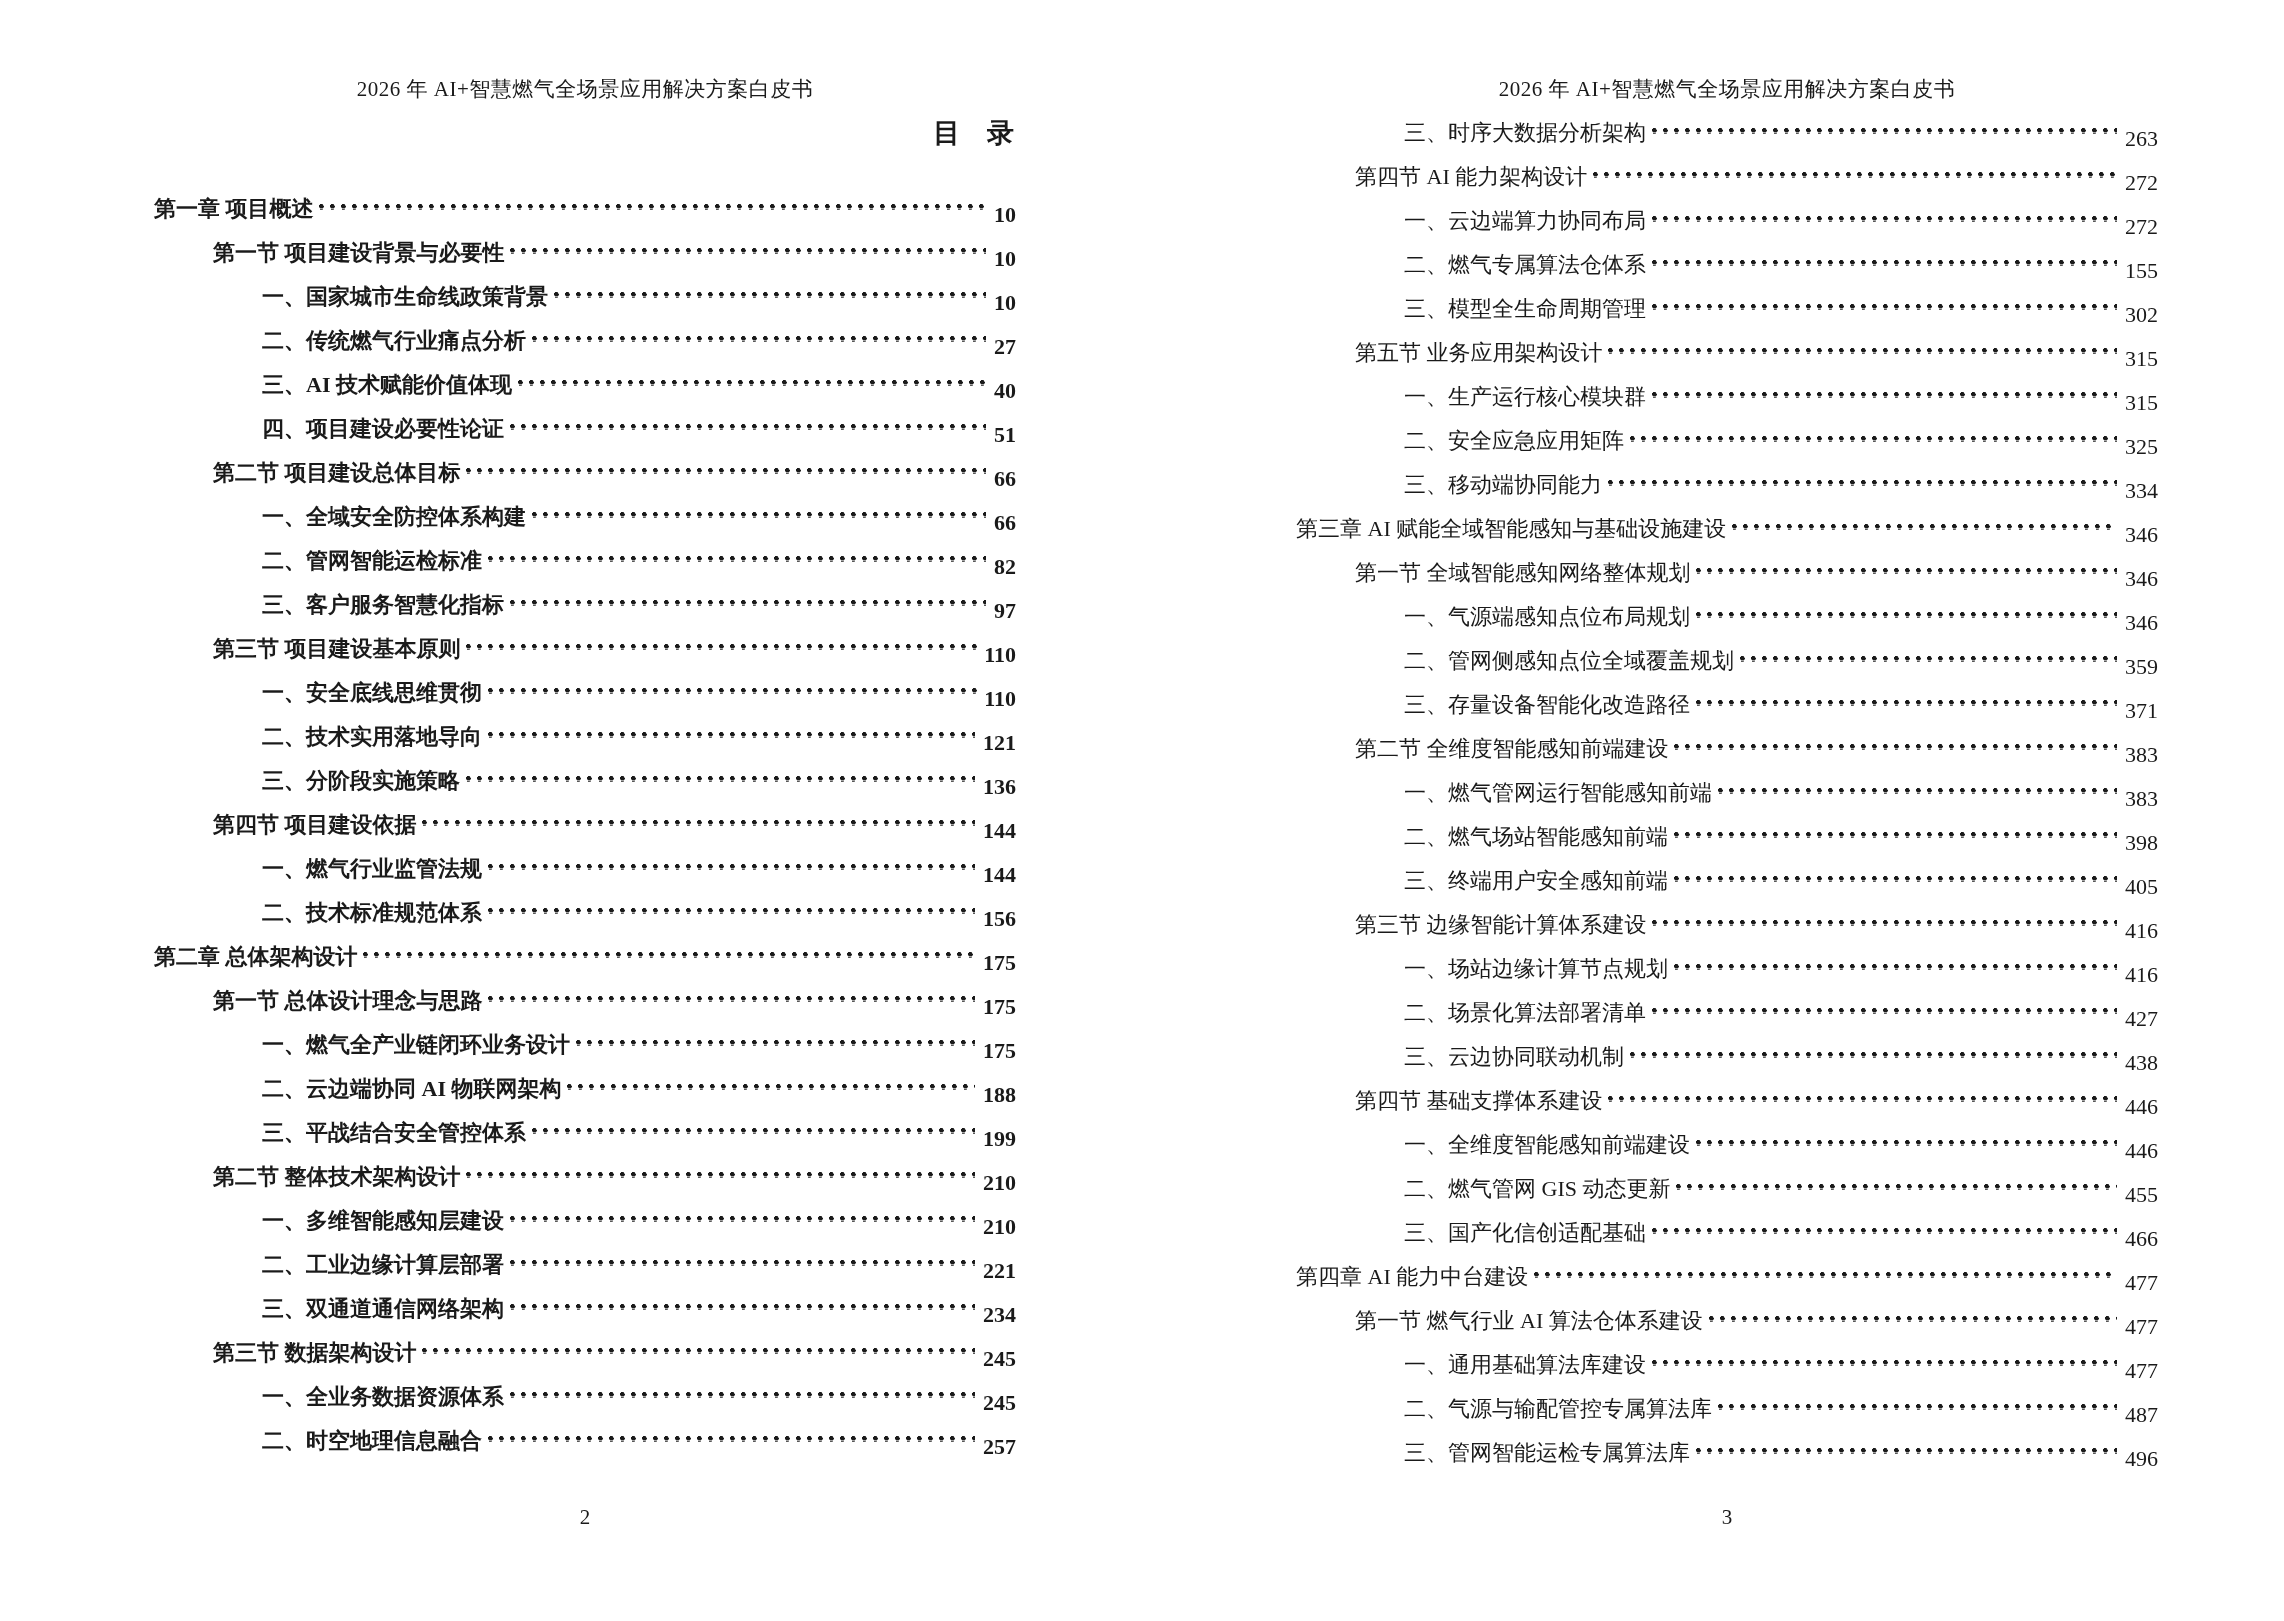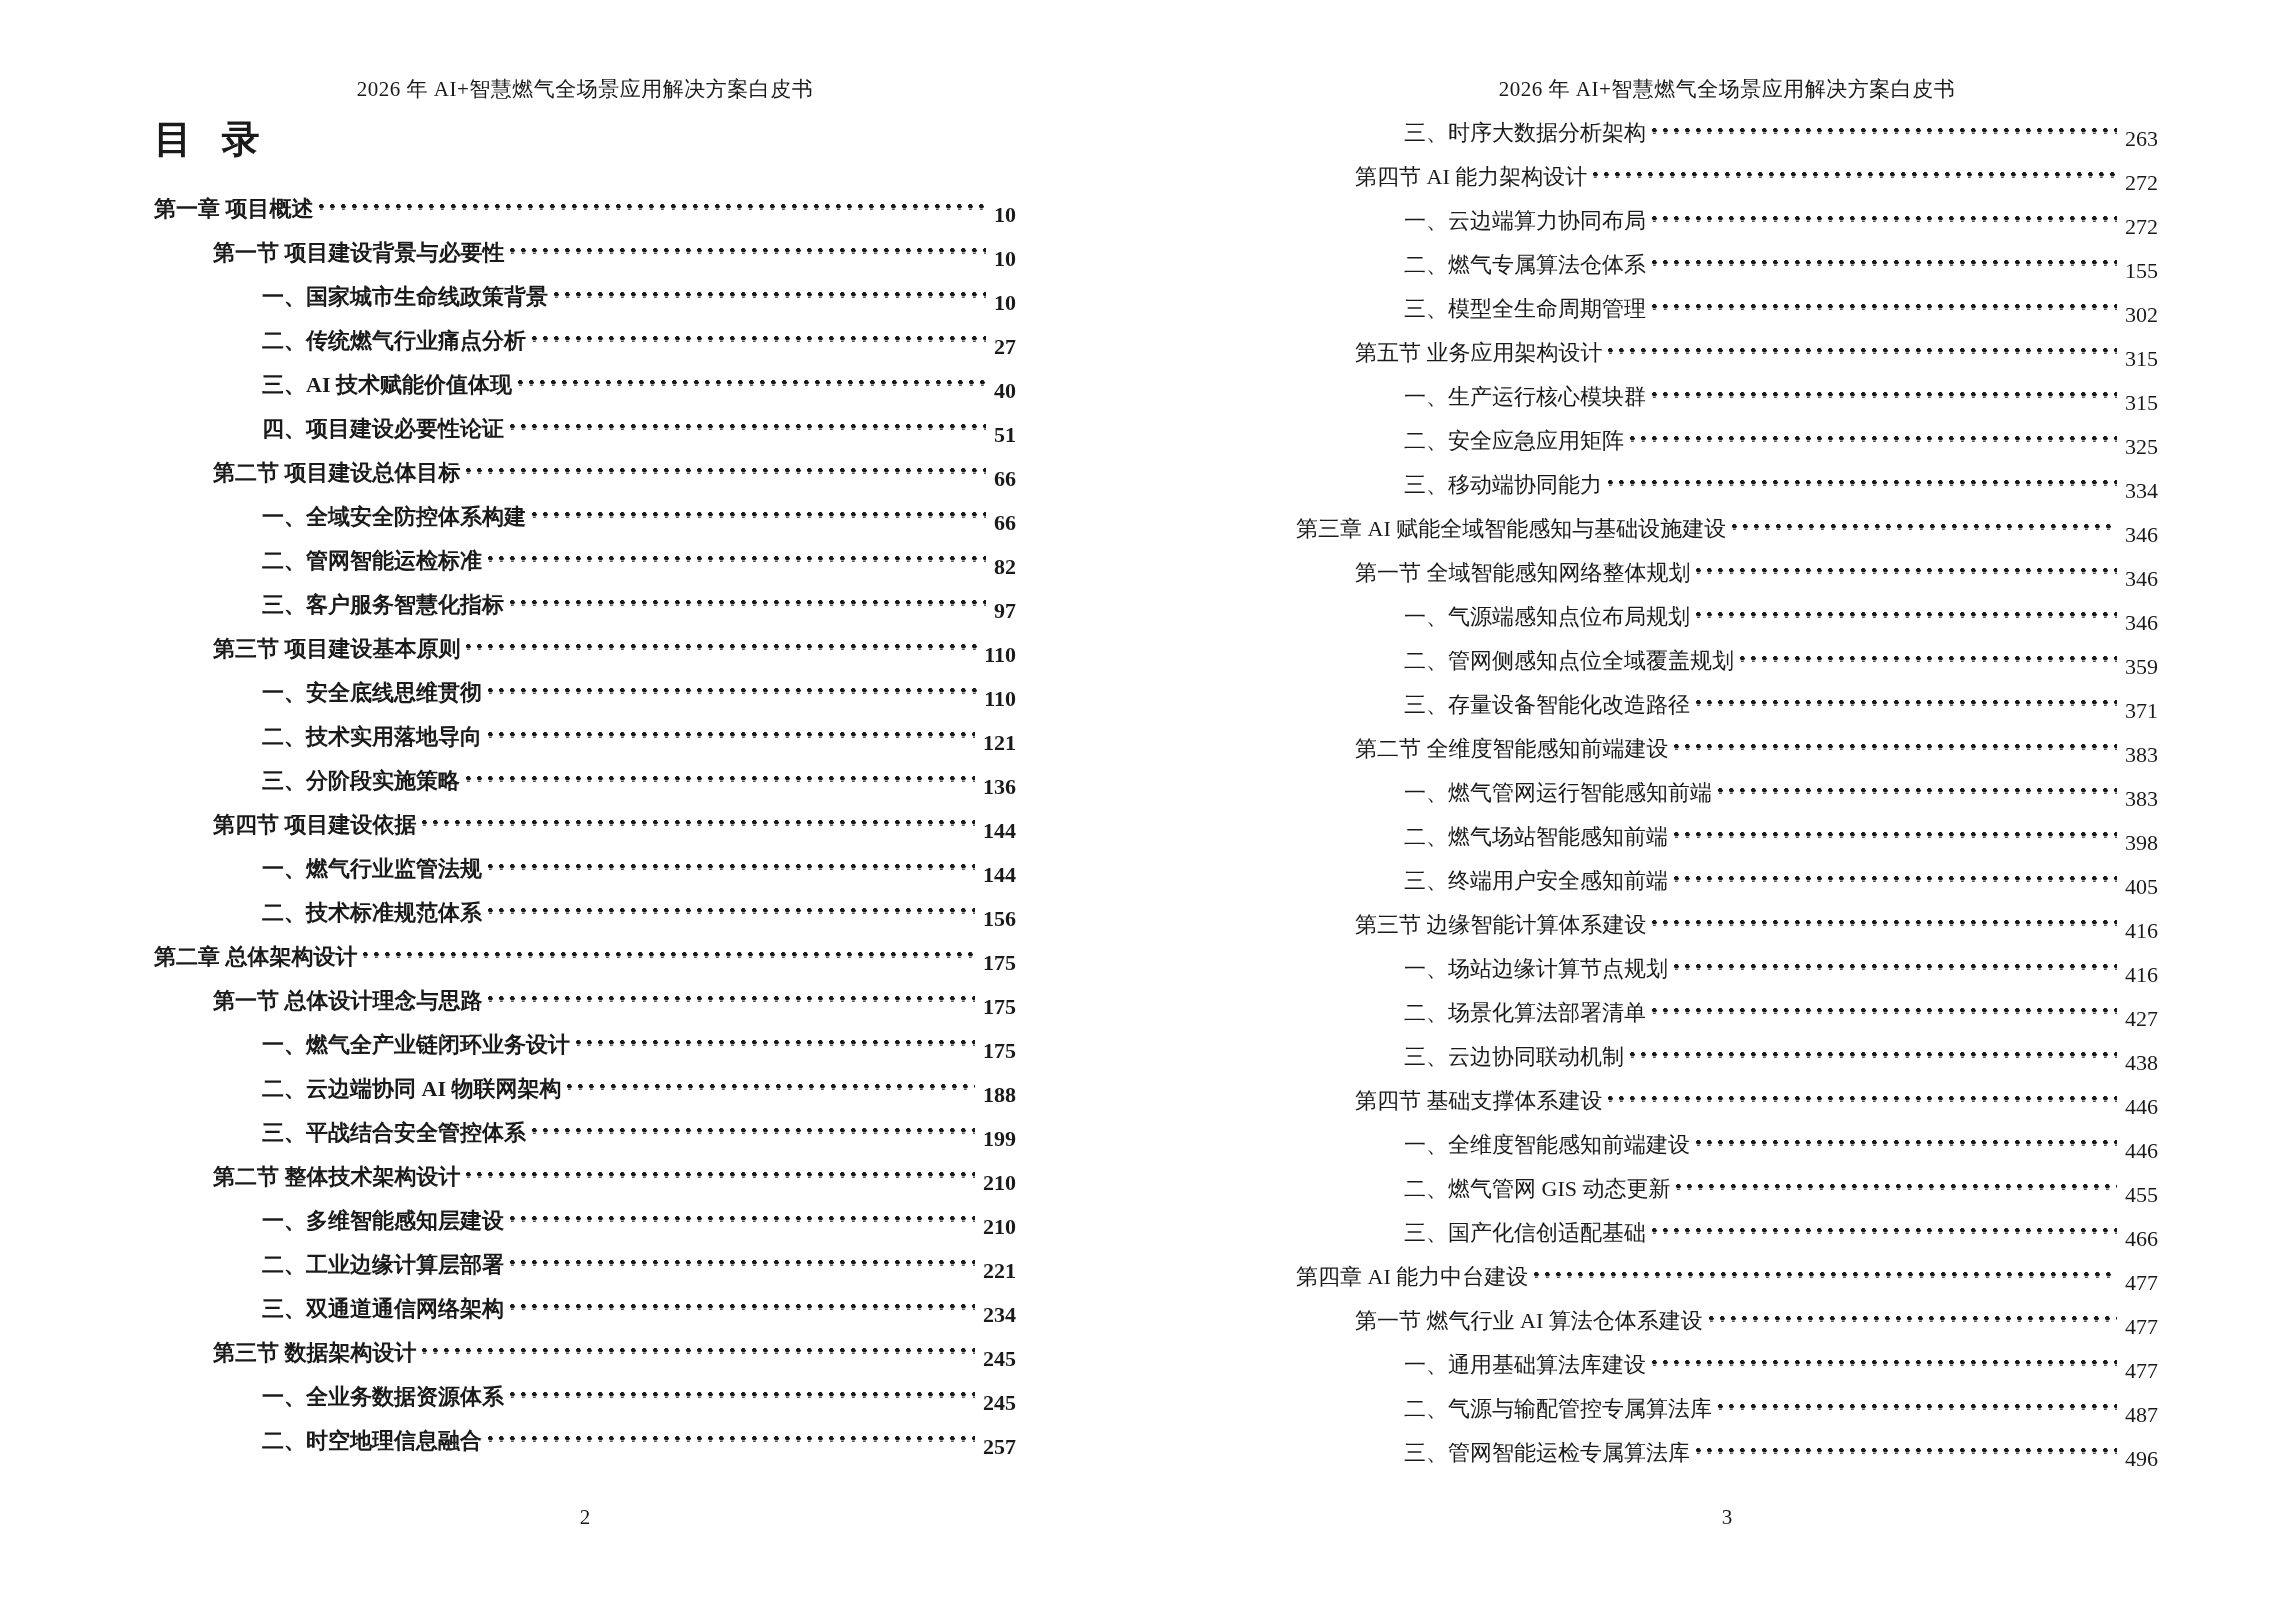--- a/index.html
+++ b/index.html
@@ -43,22 +43,22 @@
     line-height: 1.1;
     letter-spacing: 0.5px;
     white-space: nowrap;
   }
   .toc-title {
     position: absolute;
     top: 119px;
     left: 154px;
     width: 862px;
     margin: 0;
-    text-align: left;
-    font-size: 38px;
+    text-align: right;
+    font-size: 27px;
     font-weight: bold;
     line-height: 1.1;
     word-spacing: 16.4px;
     letter-spacing: 1.9px;
   }
   .entries {
     position: absolute;
     left: 154px;
     width: 862px;
     display: flex;

